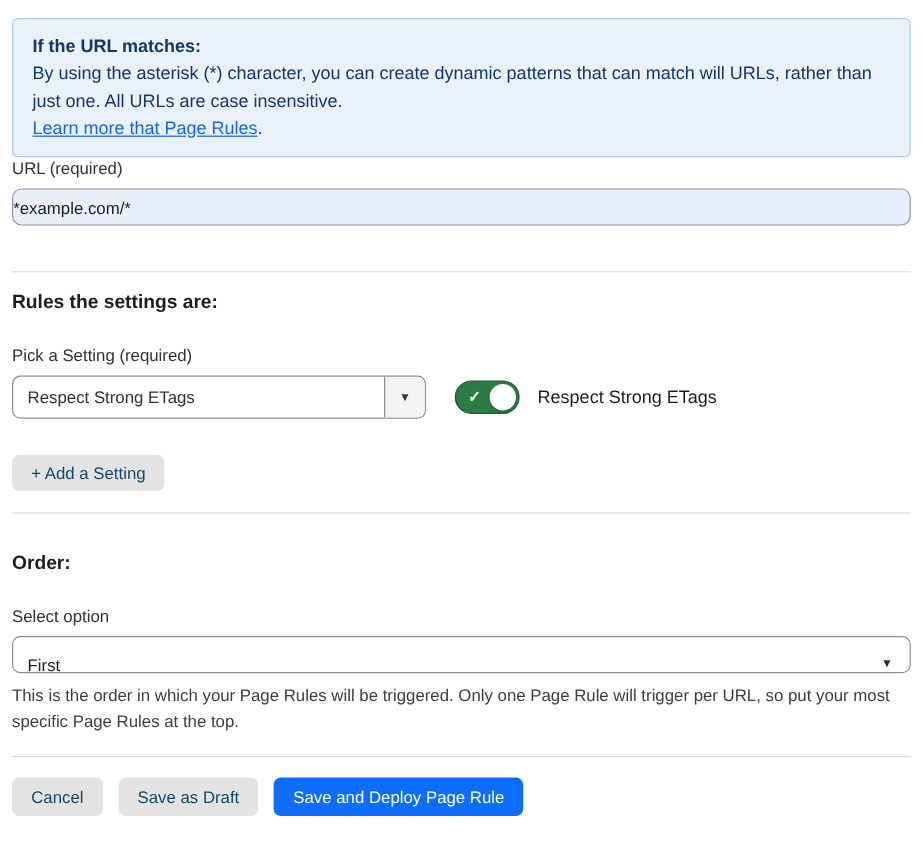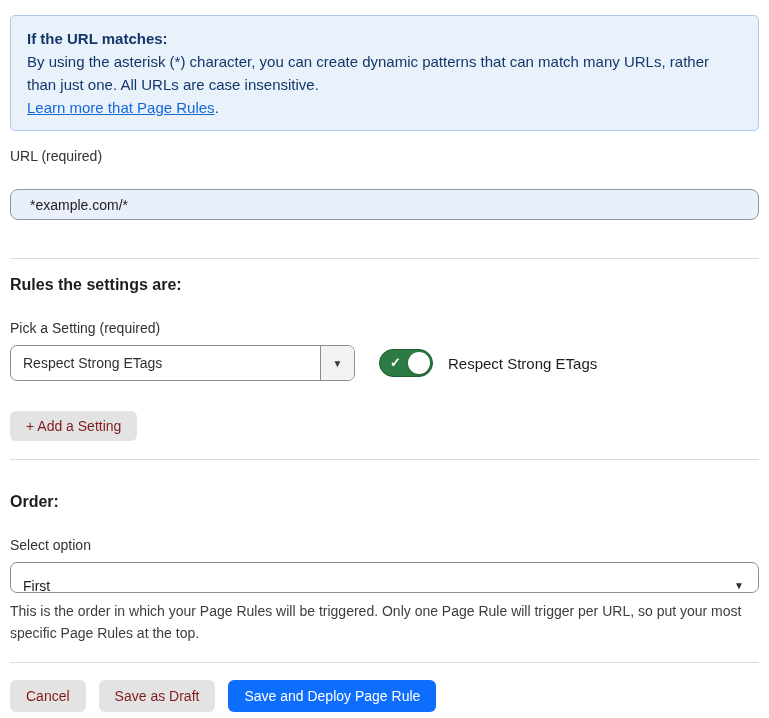--- a/index.html
+++ b/index.html
@@ -30,33 +30,32 @@
     color: var(--info-text, #14376b);
   }
   .info-box .info-heading { font-weight: 700; }
   .info-box a.info-link {
     color: var(--link-blue, #1667d9);
     text-decoration: underline;
     cursor: pointer;
   }
 
   .field-label {
-    margin-top: 16px;
     font-size: 14px; line-height: 18px;
     color: #313131;
   }
 
   .url-input {
     display: block;
-    margin-top: 24px;
+    margin-top: 8px;
     width: 100%; height: 31px;
     background: var(--input-bg, #e9effb);
     border: 1px solid #8d96a8;
     border-radius: 8px;
-    padding: 0 19px;
+    padding: 0 0;
     font-family: "Liberation Sans", sans-serif;
     font-size: 14px; color: #1d1d1f;
   }
 
   .divider {
     border: none;
     border-top: 1px solid #dcdcdc;
     margin: 0;
   }
   .divider-1 { margin-top: 38px; }
@@ -126,21 +125,21 @@
   .toggle-label {
     margin-left: 15px;
     font-size: 15px; color: #1d1d1f;
   }
 
   .btn {
     display: inline-flex; align-items: center; justify-content: center;
     height: 32px; padding: 0 16px;
     border: none; border-radius: 6px;
     font-family: "Liberation Sans", sans-serif;
-    font-size: 14px; color: #7f1d1d;
+    font-size: 14px; color: #0c4a6e;
     background: #e3e3e3;
     cursor: pointer;
     white-space: nowrap;
   }
   .btn.add-setting { margin-top: 30px; height: 30px; }
   .btn.primary {
     background: var(--accent-blue, #0d6efd);
     color: #ffffff;
   }
 
@@ -174,21 +173,21 @@
   }
 </style>
 </head>
 <body>
 
 <div class="page">
 
 
   <div class="info-box">
     <div class="info-heading">If the URL matches:</div>
-    <div class="info-body">By using the asterisk (*) character, you can create dynamic patterns that can match many URLs, rather than just one. All URLs are case insensitive.</div>
+    <div class="info-body">By using the asterisk (*) character, you can create dynamic patterns that can match will URLs, rather than just one. All URLs are case insensitive.</div>
     <div><a class="info-link">Learn more that Page Rules</a><span>.</span></div>
   </div>
 
   <div class="field-label">URL (required)</div>
   <input class="url-input" type="text" value="*example.com/*" style="">
 
   <hr class="divider divider-1">
 
   <h2 class="section-heading">Rules the settings are:</h2>
 

